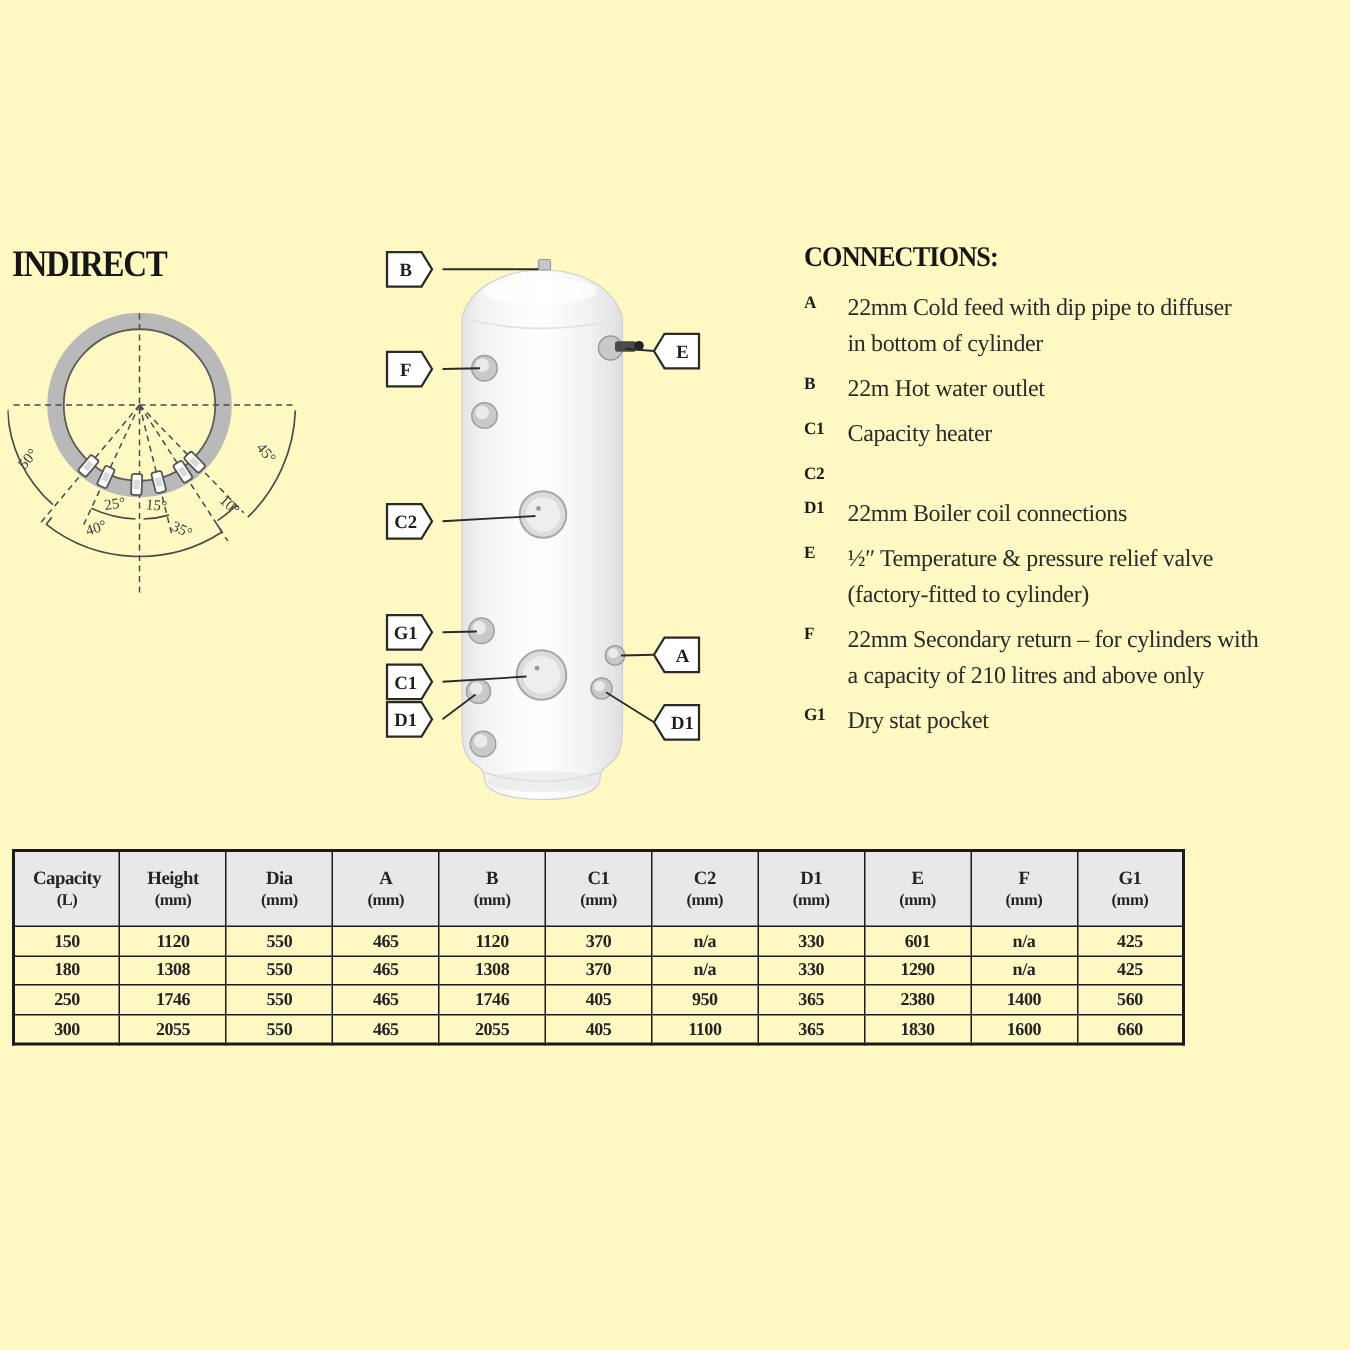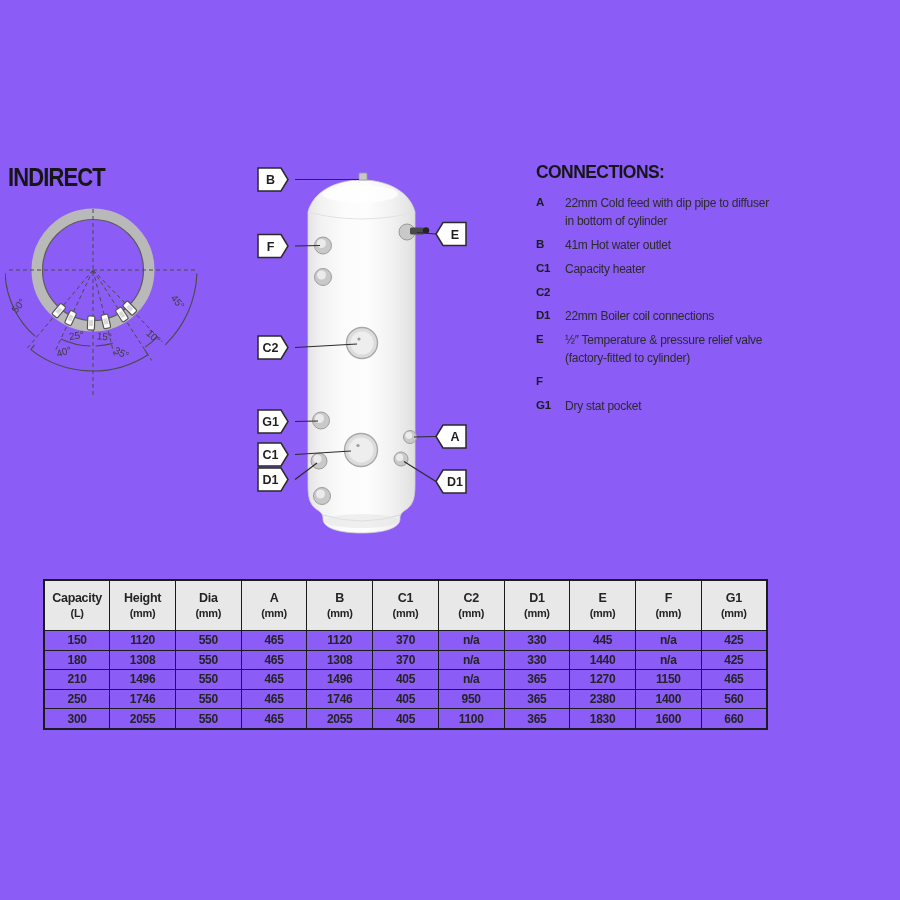--- a/index.html
+++ b/index.html
@@ -1,39 +1,39 @@
 <!DOCTYPE html>
 <html><head>
 <meta charset="utf-8">
 <style>
   html,body{margin:0;padding:0;background:#ffffff;}
-  .page{position:relative;width:900px;height:900px;background:#8b5cf6;overflow:hidden;
-        font-family:Liberation Sans, sans-serif;color:#222;}
+  .page{position:relative;width:900px;height:900px;background:#fef9c3;overflow:hidden;
+        font-family:Liberation Serif, serif;color:#222;}
 
   
   .doc-title{position:absolute;left:8px;top:163px;font-size:25px;font-weight:700;
              letter-spacing:-1px;color:#161616;transform:scaleX(.88);transform-origin:left center;}
 
   
   .angle-svg{position:absolute;left:5px;top:200px;}
 
   
   .cyl-svg{position:absolute;left:250px;top:160px;}
 
   
   .connections{position:absolute;left:536px;top:161px;width:345px;}
   .conn-heading{font-size:19px;font-weight:700;letter-spacing:-0.6px;color:#161616;
                 margin:0 0 11px 0;transform:scaleX(.92);transform-origin:left center;}
   .conn-item{display:flex;margin-bottom:6px;}
   .conn-key{flex:0 0 29px;font-size:11.5px;font-weight:700;letter-spacing:-0.3px;color:#1d1d1d;line-height:1.5;}
-  .conn-text{font-size:12px;letter-spacing:-0.25px;color:#2b2b2b;line-height:1.5;white-space:pre-line;}
-
-  
-  .spec-table{position:absolute;left:8px;top:579px;width:725px;border-collapse:collapse;
-              table-layout:fixed;border:2.5px solid #1b1b1b;margin-left:35px;}
+  .conn-text{font-size:16px;letter-spacing:-0.25px;color:#2b2b2b;line-height:1.5;white-space:pre-line;}
+
+  
+  .spec-table{position:absolute;left:8px;top:566px;width:782px;border-collapse:collapse;
+              table-layout:fixed;border:2.5px solid #1b1b1b;}
   .spec-table th,.spec-table td{border:1.5px solid #1b1b1b;text-align:center;vertical-align:middle;padding:0;}
   .spec-table thead th{background:#e8e8e8;height:49px;font-weight:700;color:#242424;}
   .spec-table thead .cname{font-size:12.5px;letter-spacing:-0.3px;line-height:1.25;}
   .spec-table thead .unit{font-size:11px;letter-spacing:-0.3px;line-height:1.2;}
   .spec-table td{height:18.6px;font-size:12px;font-weight:700;letter-spacing:-0.3px;color:#242424;}
 </style>
 </head>
 <body>
 
 <div class="page">
@@ -240,21 +240,21 @@
     <div>
 
         <div class="conn-item">
           <span class="conn-key">A</span>
           <span class="conn-text">22mm Cold feed with dip pipe to diffuser
 in bottom of cylinder</span>
         </div>
 
         <div class="conn-item">
           <span class="conn-key">B</span>
-          <span class="conn-text">41m Hot water outlet</span>
+          <span class="conn-text">22m Hot water outlet</span>
         </div>
 
         <div class="conn-item">
           <span class="conn-key">C1</span>
           <span class="conn-text">Capacity heater</span>
         </div>
 
         <div class="conn-item">
           <span class="conn-key">C2</span>
         </div>
@@ -265,20 +265,22 @@
         </div>
 
         <div class="conn-item">
           <span class="conn-key">E</span>
           <span class="conn-text">½″ Temperature &amp; pressure relief valve
 (factory-fitted to cylinder)</span>
         </div>
 
         <div class="conn-item">
           <span class="conn-key">F</span>
+          <span class="conn-text">22mm Secondary return – for cylinders with
+a capacity of 210 litres and above only</span>
         </div>
 
         <div class="conn-item">
           <span class="conn-key">G1</span>
           <span class="conn-text">Dry stat pocket</span>
         </div>
       </div>
   </div>
 
   <table class="spec-table">
@@ -333,49 +335,36 @@
     <tbody>
         <tr>
           <td>150</td>
           <td>1120</td>
           <td>550</td>
           <td>465</td>
           <td>1120</td>
           <td>370</td>
           <td>n/a</td>
           <td>330</td>
-          <td>445</td>
+          <td>601</td>
           <td>n/a</td>
           <td>425</td>
         </tr>
         <tr>
           <td>180</td>
           <td>1308</td>
           <td>550</td>
           <td>465</td>
           <td>1308</td>
           <td>370</td>
           <td>n/a</td>
           <td>330</td>
-          <td>1440</td>
+          <td>1290</td>
           <td>n/a</td>
           <td>425</td>
-        </tr>
-        <tr>
-          <td>210</td>
-          <td>1496</td>
-          <td>550</td>
-          <td>465</td>
-          <td>1496</td>
-          <td>405</td>
-          <td>n/a</td>
-          <td>365</td>
-          <td>1270</td>
-          <td>1150</td>
-          <td>465</td>
         </tr>
         <tr>
           <td>250</td>
           <td>1746</td>
           <td>550</td>
           <td>465</td>
           <td>1746</td>
           <td>405</td>
           <td>950</td>
           <td>365</td>

